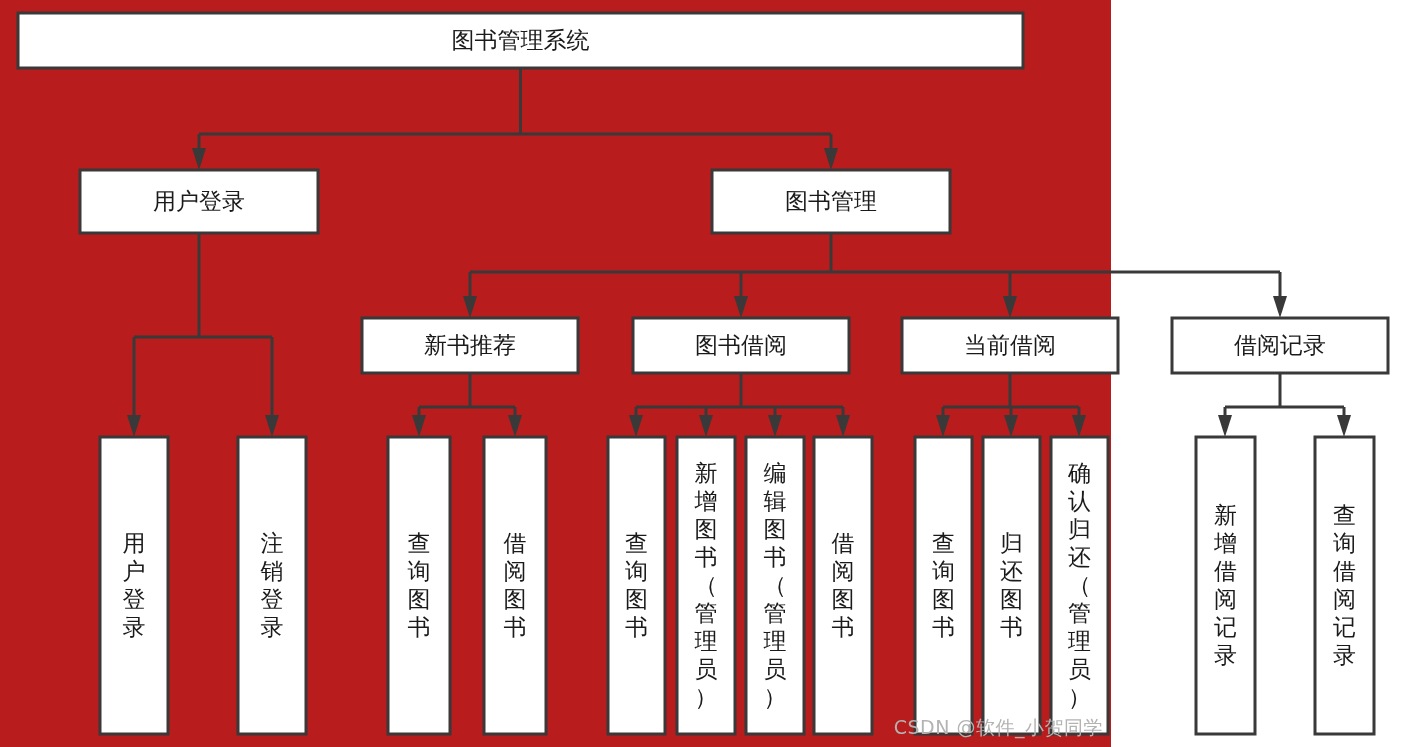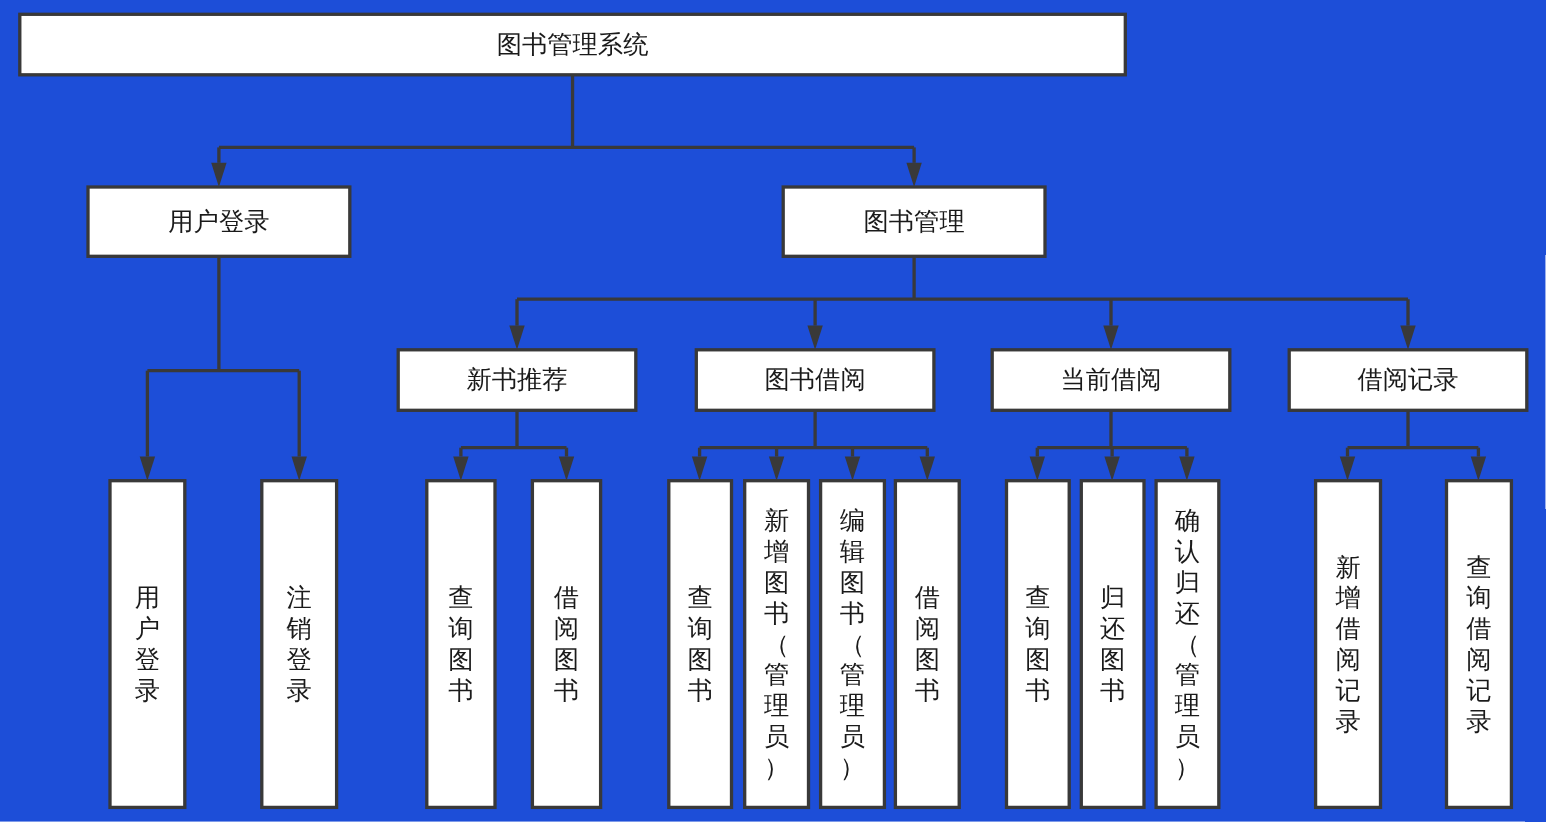--- a/index.html
+++ b/index.html
@@ -9,23 +9,23 @@
     background: #ffffff;
   }
   body {
     width: 1405px;
     height: 747px;
     overflow: hidden;
     font-family: "DejaVu Sans", "Liberation Sans", sans-serif;
   }
   #diagram-root {
     position: relative;
-    width: 1405px;
+    width: 1111px;
     height: 747px;
-    background: #1d4ed8;
+    background: #b91c1c;
   }
   svg#tree-canvas {
     position: absolute;
     left: 0;
     top: 0;
     width: 1405px;
     height: 747px;
     display: block;
   }
   .node-box {
@@ -220,14 +220,15 @@
           <rect x="1196" y="437" width="59" height="297" class="node-box"></rect>
           <text x="1225.5" y="0" class="node-label-v"><tspan x="1225.5" y="523.34">新</tspan><tspan x="1225.5" y="551.34">增</tspan><tspan x="1225.5" y="579.34">借</tspan><tspan x="1225.5" y="607.34">阅</tspan><tspan x="1225.5" y="635.34">记</tspan><tspan x="1225.5" y="663.34">录</tspan></text>
         </g>
         <g>
           <rect x="1315" y="437" width="59" height="297" class="node-box"></rect>
           <text x="1344.5" y="0" class="node-label-v"><tspan x="1344.5" y="523.34">查</tspan><tspan x="1344.5" y="551.34">询</tspan><tspan x="1344.5" y="579.34">借</tspan><tspan x="1344.5" y="607.34">阅</tspan><tspan x="1344.5" y="635.34">记</tspan><tspan x="1344.5" y="663.34">录</tspan></text>
         </g>
       </g>
   </svg>
 
+  <div class="watermark-text">CSDN @软件_小贺同学</div>
 
 </div>
 
 </body></html>

